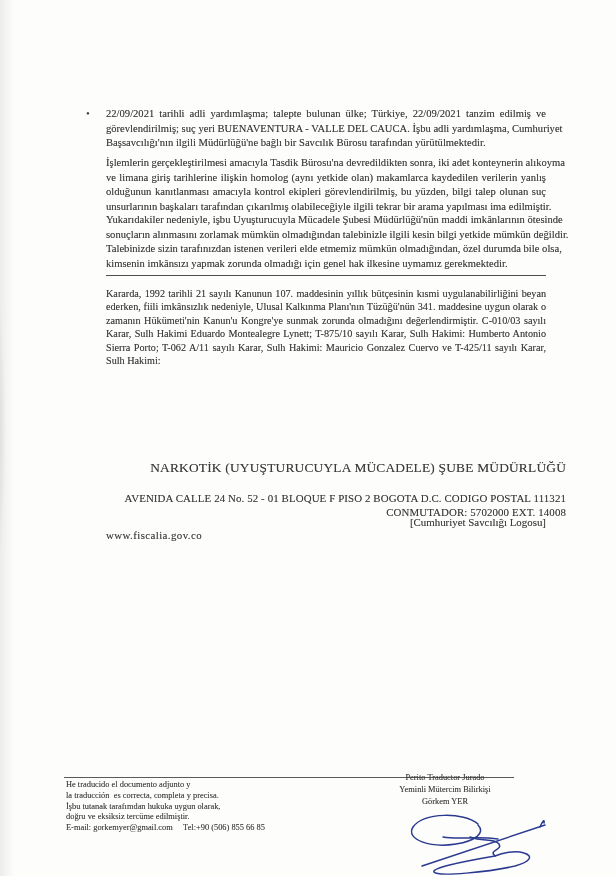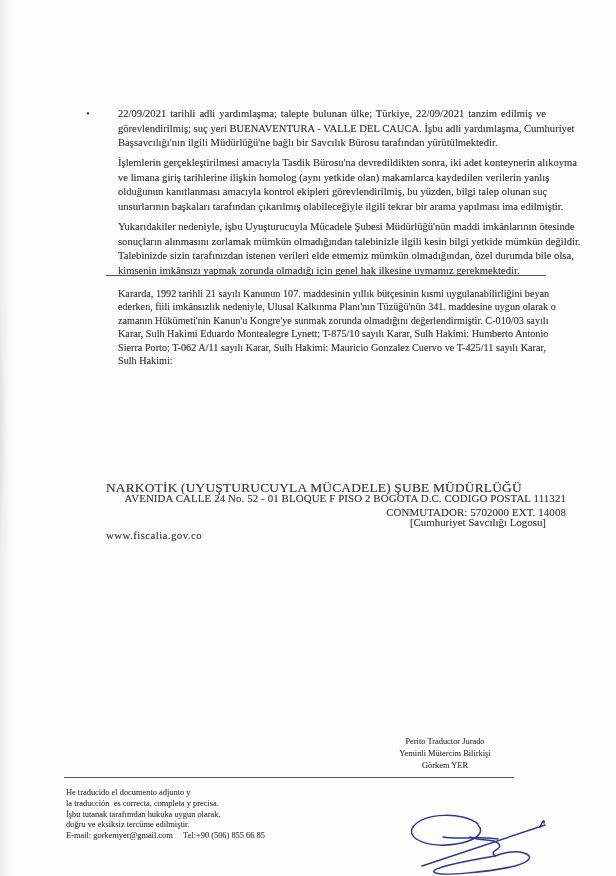--- a/index.html
+++ b/index.html
@@ -26,64 +26,64 @@
   
   .para{left:106px;width:440px;}
   .jline{
     text-align:justify;
     text-align-last:justify;
     font-size:10.6px;
     line-height:14.5px;
     height:14.5px;
     white-space:nowrap;
     text-shadow:0 0 0.5px rgba(70,70,70,0.55);
-    margin-left:12px;
   }
   .jline.last{text-align-last:left;}
   .fn .jline{font-size:10.2px;line-height:13.4px;height:13.4px;}
   .bullet-marker{
     left:86px;top:107px;
     font-size:11px;
   }
   .fn-sep{
     left:106px;top:275px;width:440px;height:0;
     border-top:1.6px solid #4e4e4e;
   }
   
   .office-title{
-    left:106px;top:480px;width:460px;
+    left:106px;top:460px;width:460px;
     font-size:13.4px;letter-spacing:0.2px;
     text-shadow:0 0 0.5px rgba(70,70,70,0.55);
+    text-align:right;
   }
   .office-line{
     left:106px;width:460px;
     font-size:10.9px;letter-spacing:0.1px;
     text-shadow:0 0 0.5px rgba(70,70,70,0.5);
     text-align:right;
   }
   .logo-note{
     left:306px;top:516px;width:240px;
     text-align:right;
     font-size:10.9px;
     text-shadow:0 0 0.5px rgba(70,70,70,0.5);
   }
   .website{left:106px;top:529px;font-size:10.9px;letter-spacing:0.4px;
     text-shadow:0 0 0.5px rgba(70,70,70,0.5);}
   
   .footer-sep{
     left:64px;top:777px;width:450px;height:0;
     border-top:1.2px solid #5a5a5a;
   }
-  .footer-left{left:66px;top:780px;width:280px;margin-top:8px;}
+  .footer-left{left:66px;top:780px;width:280px;}
   .footer-left .fline{
     font-size:8.4px;line-height:10.8px;height:10.8px;
     white-space:pre-wrap;
     text-shadow:0 0 0.4px rgba(80,80,80,0.5);
   }
-  .footer-right{left:378px;top:736px;width:134px;text-align:center;}
+  .footer-right{left:378px;top:772px;width:134px;text-align:center;}
   .footer-right .fline{
     font-size:8.4px;line-height:11.9px;height:11.9px;
     text-shadow:0 0 0.4px rgba(80,80,80,0.5);
   }
   .sig-box{left:398px;top:806px;width:152px;height:70px;}
 </style>
 </head>
 <body>
 
 <div class="page">
@@ -99,21 +99,21 @@
     <div class="jline last">Başsavcılığı'nın ilgili Müdürlüğü'ne bağlı bir Savcılık Bürosu tarafından yürütülmektedir.</div>
   </div>
 
   <div class="abs para" style="top:156px">
     <div class="jline">İşlemlerin gerçekleştirilmesi amacıyla Tasdik Bürosu'na devredildikten sonra, iki adet konteynerin alıkoyma</div>
     <div class="jline">ve limana giriş tarihlerine ilişkin homolog (aynı yetkide olan) makamlarca kaydedilen verilerin yanlış</div>
     <div class="jline">olduğunun kanıtlanması amacıyla kontrol ekipleri görevlendirilmiş, bu yüzden, bilgi talep olunan suç</div>
     <div class="jline last">unsurlarının başkaları tarafından çıkarılmış olabileceğiyle ilgili tekrar bir arama yapılması ima edilmiştir.</div>
   </div>
 
-  <div class="abs para" style="top:220px">
+  <div class="abs para" style="top:213px">
     <div class="jline">Yukarıdakiler nedeniyle, işbu Uyuşturucuyla Mücadele Şubesi Müdürlüğü'nün maddi imkânlarının ötesinde</div>
     <div class="jline">sonuçların alınmasını zorlamak mümkün olmadığından talebinizle ilgili kesin bilgi yetkide mümkün değildir.</div>
     <div class="jline">Talebinizde sizin tarafınızdan istenen verileri elde etmemiz mümkün olmadığından, özel durumda bile olsa,</div>
     <div class="jline last">kimsenin imkânsızı yapmak zorunda olmadığı için genel hak ilkesine uymamız gerekmektedir.</div>
   </div>
 
   <div class="abs fn-sep"></div>
 
   <div class="abs para fn" style="top:287px">
     <div class="jline">Kararda, 1992 tarihli 21 sayılı Kanunun 107. maddesinin yıllık bütçesinin kısmi uygulanabilirliğini beyan</div>

